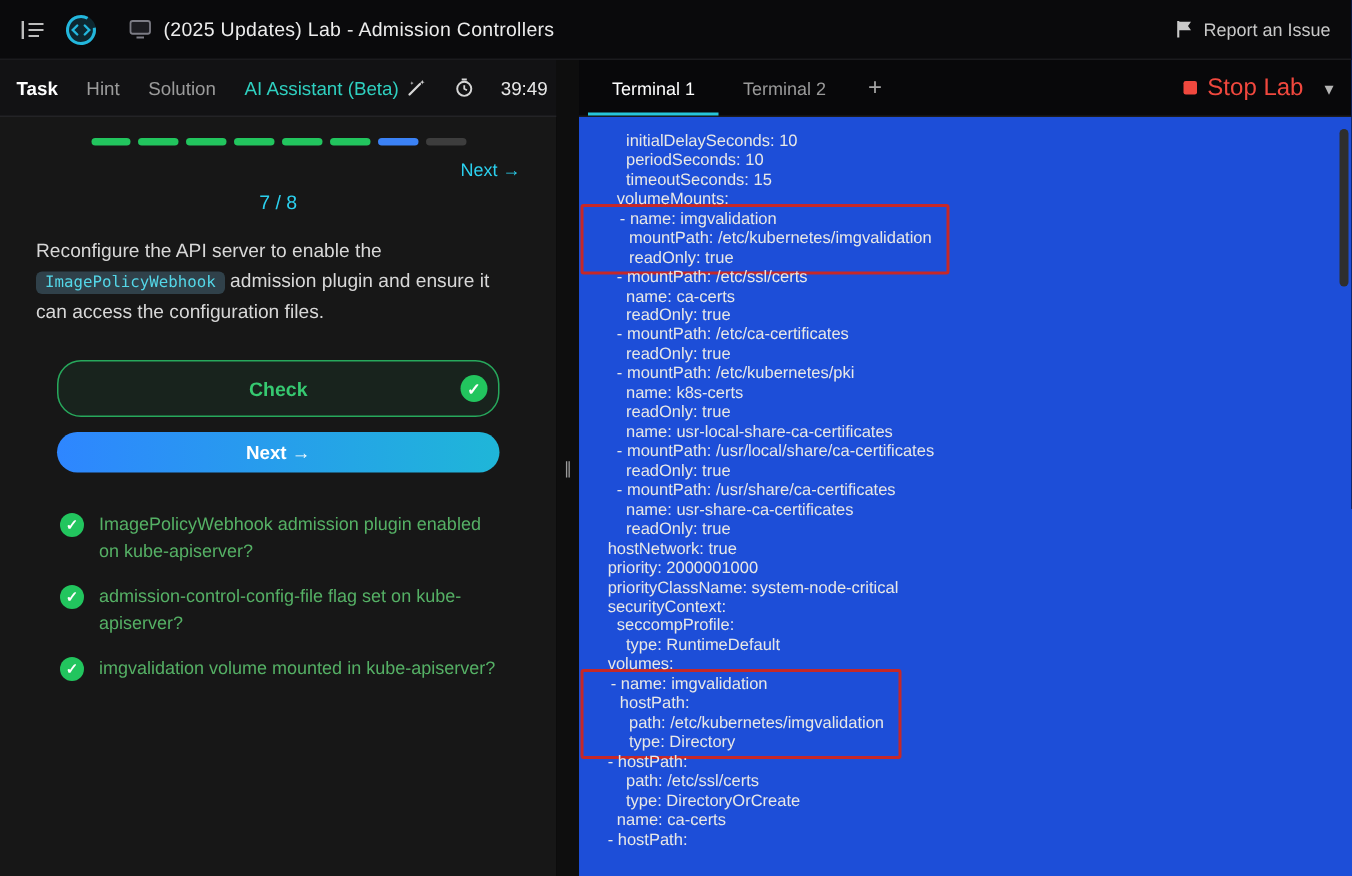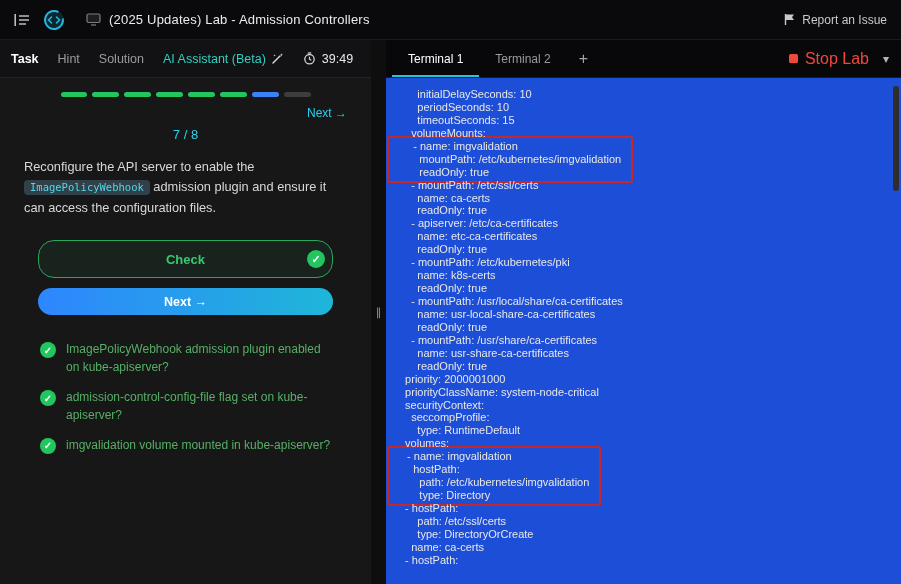--- a/index.html
+++ b/index.html
@@ -14,21 +14,21 @@
   .report { margin-left:auto; display:flex; align-items:center; gap:6px; color:#c9c9c9; font-size:12px; cursor:pointer; }
 
   .main { flex:1; display:flex; height:544px; }
 
   
   .left { width:371px; flex:0 0 371px; background:#171717; display:flex; flex-direction:column; }
   .left-tabs { flex:0 0 38px; display:flex; align-items:center; gap:19px; padding:0 11px; background:#121214; border-bottom:1px solid #232326; }
   .tab { font-size:12.5px; color:#9b9b9b; cursor:pointer; white-space:nowrap; }
   .tab.active { color:#ffffff; font-weight:700; }
   .tab.ai { color:#2fd0c0; display:flex; align-items:center; gap:5px; }
-  .timer { margin-left:auto; display:flex; align-items:flex-start; gap:6px; color:#e8e8e8; font-size:12.5px; }
+  .timer { margin-left:auto; display:flex; align-items:flex-start; gap:18px; color:#e8e8e8; font-size:12.5px; }
 
   .left-body { flex:1; padding:10px 24px 0; }
   .progress { width:250px; margin:4px auto 0; display:flex; gap:5px; }
   .seg { flex:1; height:5px; border-radius:3px; }
   .next-link { text-align:right; color:var(--accent-cyan,#2bd0ee); font-size:12px; margin-top:9px; cursor:pointer; }
   .step { text-align:center; color:var(--accent-cyan,#2bd0ee); font-size:13px; margin-top:7px; }
   .task-text { margin-top:15px; color:#d8d8d8; font-size:12.8px; line-height:1.6; }
   .chip { font-family:"DejaVu Sans Mono",monospace; font-size:10.5px; background:#30414a; color:#54d7e8; border-radius:4px; padding:1px 6px 2px; }
 
   .check-btn { position:relative; display:flex; align-items:center; justify-content:center; width:calc(100% - 28px); margin:22px 14px 0; height:38px; border-radius:16px; background:rgba(46,204,113,.07); border:1px solid #27a85c; color:#36c971; font-size:13px; font-weight:700; font-family:inherit; cursor:pointer; }
@@ -194,32 +194,32 @@
           <div class="tline">      timeoutSeconds: 15</div>
           <div class="tline">    volumeMounts:</div>
           <div class="hl">
             <div class="tline">    - name: imgvalidation</div>
             <div class="tline">      mountPath: /etc/kubernetes/imgvalidation</div>
             <div class="tline">      readOnly: true</div>
           </div>
           <div class="tline">    - mountPath: /etc/ssl/certs</div>
           <div class="tline">      name: ca-certs</div>
           <div class="tline">      readOnly: true</div>
-          <div class="tline">    - apiserver: /etc/ca-certificates</div>
-          <div class="tline">      name: etc-ca-certificates</div>
+          <div class="tline">    - mountPath: /etc/ca-certificates</div>
           <div class="tline">      readOnly: true</div>
           <div class="tline">    - mountPath: /etc/kubernetes/pki</div>
           <div class="tline">      name: k8s-certs</div>
           <div class="tline">      readOnly: true</div>
+          <div class="tline">      name: usr-local-share-ca-certificates</div>
           <div class="tline">    - mountPath: /usr/local/share/ca-certificates</div>
-          <div class="tline">      name: usr-local-share-ca-certificates</div>
           <div class="tline">      readOnly: true</div>
           <div class="tline">    - mountPath: /usr/share/ca-certificates</div>
           <div class="tline">      name: usr-share-ca-certificates</div>
           <div class="tline">      readOnly: true</div>
+          <div class="tline">  hostNetwork: true</div>
           <div class="tline">  priority: 2000001000</div>
           <div class="tline">  priorityClassName: system-node-critical</div>
           <div class="tline">  securityContext:</div>
           <div class="tline">    seccompProfile:</div>
           <div class="tline">      type: RuntimeDefault</div>
           <div class="tline">  volumes:</div>
           <div class="hl">
             <div class="tline">  - name: imgvalidation</div>
             <div class="tline">    hostPath:</div>
             <div class="tline">      path: /etc/kubernetes/imgvalidation</div>

